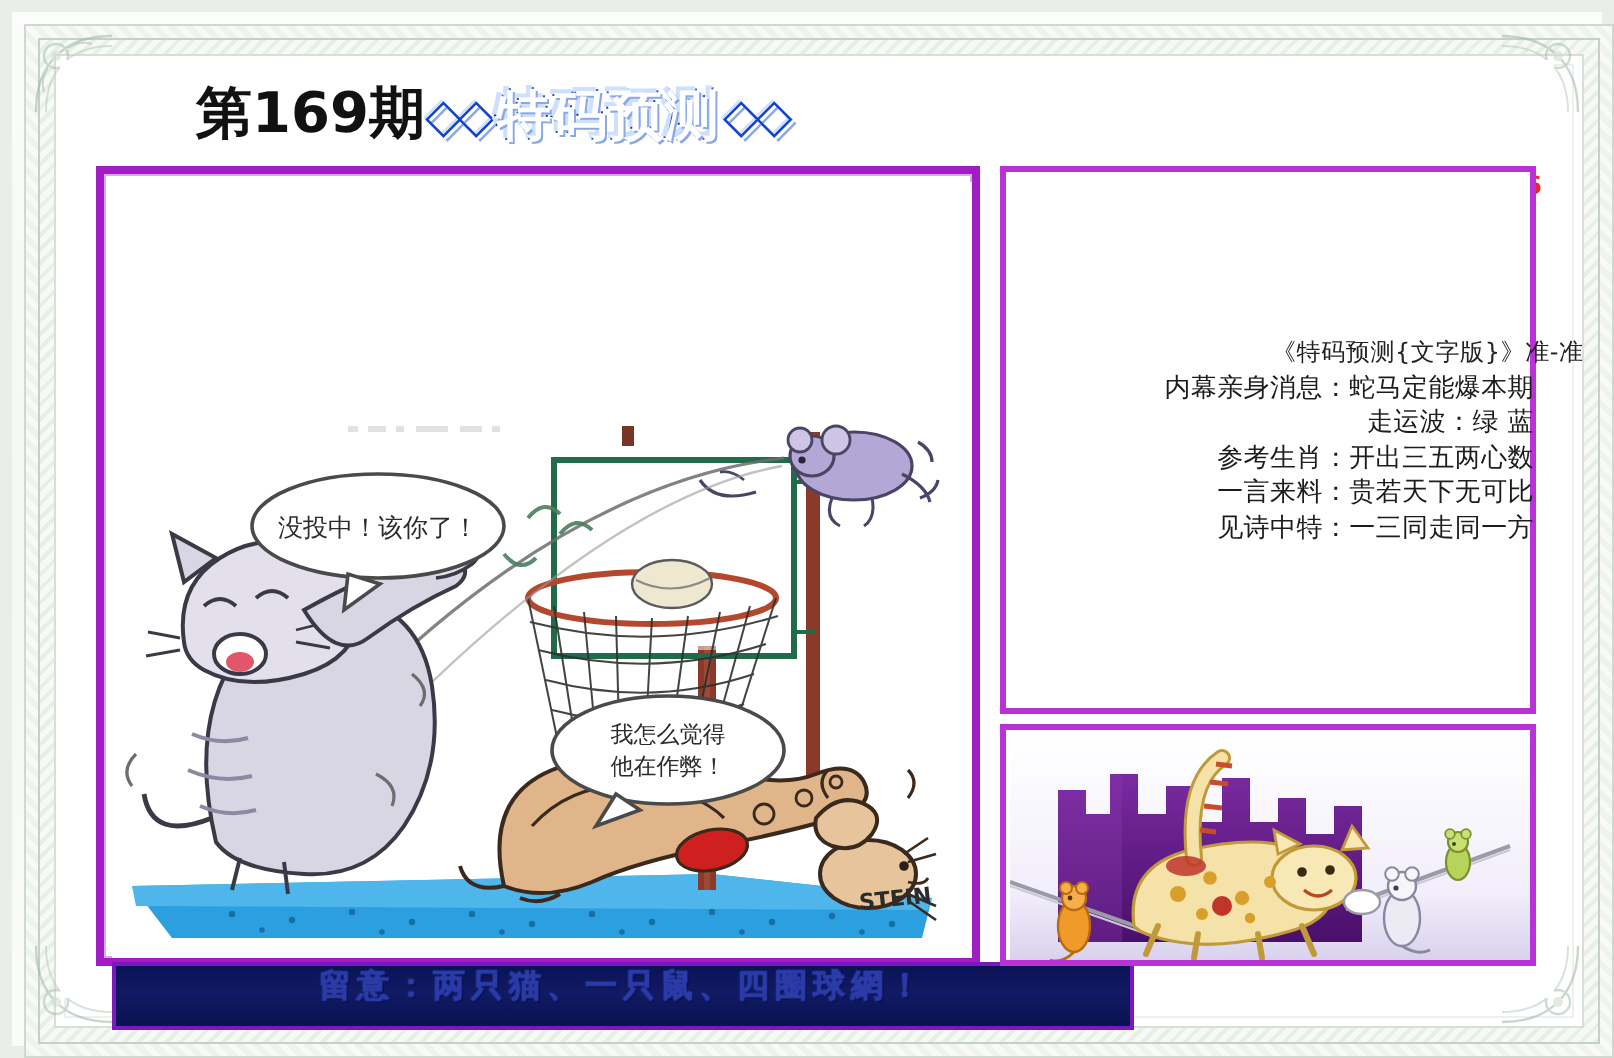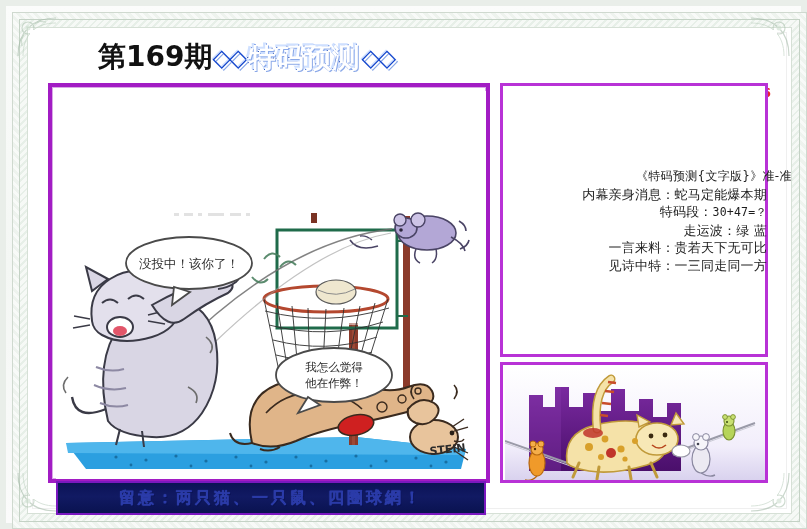--- a/index.html
+++ b/index.html
@@ -105,25 +105,25 @@
 
   
   .cartoon{
     position:absolute;left:4px;top:4px;width:430px;height:388px;
     background:#0f766e;overflow:hidden;
   }
   .cartoon svg{display:block;}
 
   
   .banner{
-    position:absolute;left:4px;top:394px;width:430px;height:34px;
+    position:absolute;left:4px;top:394px;width:511px;height:34px;
     background:linear-gradient(180deg,#0b1356 0%,#111a63 45%,#0a1250 100%);
     border:2px solid #7a18c0;
     box-sizing:border-box;
-    display:flex;align-items:center;justify-content:center;
+    display:flex;align-items:flex-start;justify-content:center;
   }
   .banner-text{
     font-size:16px;font-weight:700;letter-spacing:3px;
     color:#2a3aa8;
     text-shadow:0 0 1px #3d52c9, 1px 1px 0 #0a1250;
     white-space:nowrap;
   }
 
   
   .illus{position:absolute;left:2px;top:2px;width:260px;height:113px;overflow:hidden;background:#fff;}
@@ -373,25 +373,25 @@
     </div>
 
     <div class="pframe right-top"></div>
 
     <div class="pred-head">《特码预测{文字版}》准-准</div>
 
     <div class="pred-list">
       <div class="pred-row">
         <span class="k">内幕亲身消息：</span><span class="v">蛇马定能爆本期</span>
       </div>
-      <div class="pred-row mono">
-        <span class="k">特码段：</span><span class="v">30+47=？</span>
-      </div>
       <div class="pred-row">
         <span class="k">走运波：</span><span class="v green">绿 蓝</span>
+      </div>
+      <div class="pred-row">
+        <span class="k">参考生肖：</span><span class="v">开出三五两心数</span>
       </div>
       <div class="pred-row">
         <span class="k">一言来料：</span><span class="v">贵若天下无可比</span>
       </div>
       <div class="pred-row">
         <span class="k">见诗中特：</span><span class="v">一三同走同一方</span>
       </div>
     </div>
 
     <div class="pframe right-bottom">

